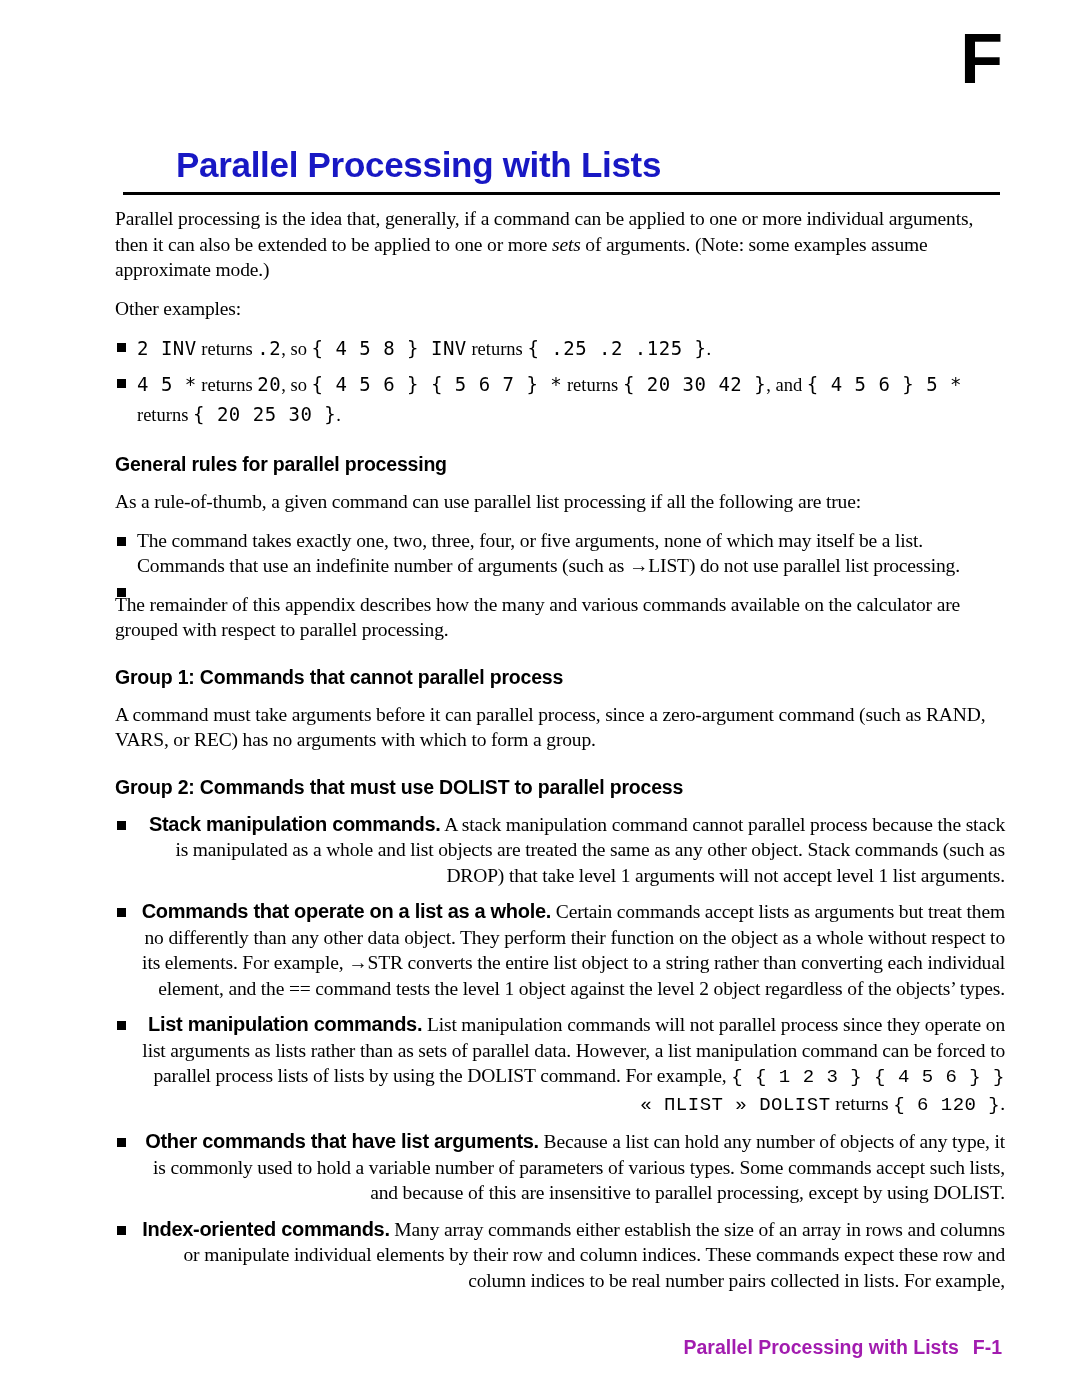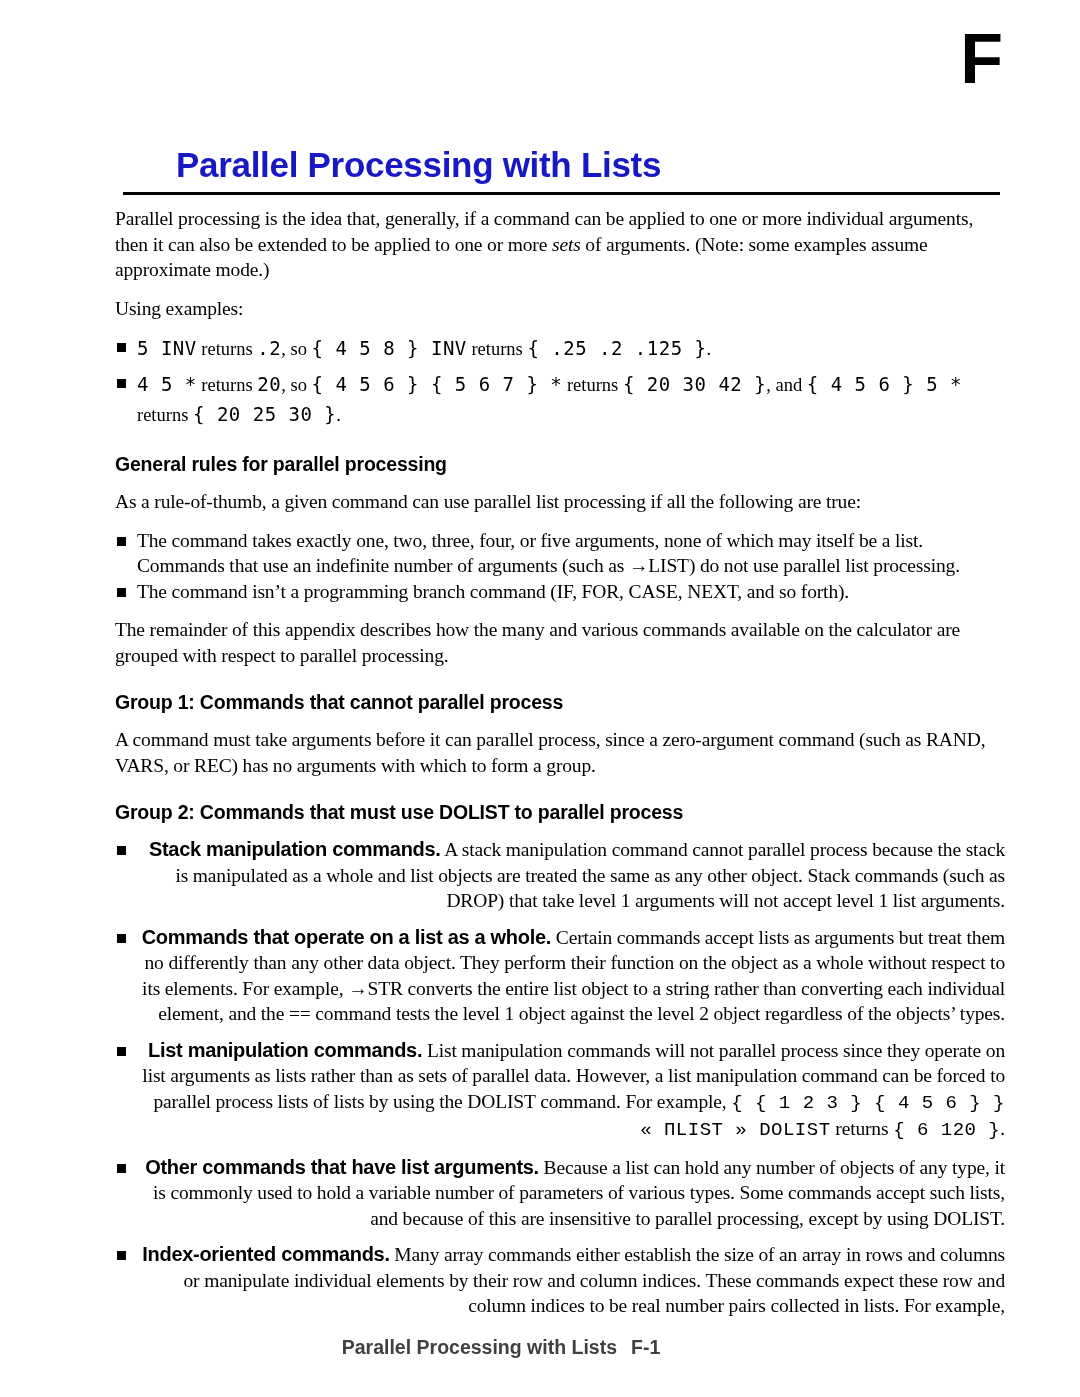--- a/index.html
+++ b/index.html
@@ -156,67 +156,66 @@
   .ser { font-family: "Liberation Serif", serif; font-size: 18.5px; }
 
   em.it { font-style: italic; }
 
   
   .footer {
     position: absolute;
     bottom: 38px;
     left: 0;
     width: 1002px;
-    text-align: center;
-    font-family: "Liberation Sans", sans-serif;
-    font-weight: bold;
-    font-size: 19.5px;
-    color: #404040;
+    text-align: right;
+    font-family: "Liberation Sans", sans-serif;
+    font-weight: bold;
+    font-size: 19.5px;
+    color: #a21caf;
   }
   .footer .pg { margin-left: 14px; }
 </style>
 </head>
 <body>
 
 <div class="page">
 
   <div class="appendix-letter">F</div>
 
   <div class="chapter-title">Parallel Processing with Lists</div>
   <div class="title-rule"></div>
 
   <div class="content">
 
     <p class="body"><span>Parallel processing is the idea that, generally, if a command can be applied to one or more individual arguments, then it can also be extended to be applied to one or more </span><em class="it">sets</em><span> of arguments. (Note: some examples assume approximate mode.)</span></p>
 
-    <p class="body">Using examples:</p>
+    <p class="body">Other examples:</p>
 
     <ul class="examples">
       <li>
         <span class="sq"></span>
-        <span class="example-slot"><span class="calc">5 INV</span><span class="ser"> returns </span><span class="calc">.2</span><span class="ser">, so </span><span class="calc">{ 4 5 8 } INV</span><span class="ser"> returns </span><span class="calc">{ .25 .2 .125 }</span><span class="ser">.</span></span>
+        <span class="example-slot"><span class="calc">2 INV</span><span class="ser"> returns </span><span class="calc">.2</span><span class="ser">, so </span><span class="calc">{ 4 5 8 } INV</span><span class="ser"> returns </span><span class="calc">{ .25 .2 .125 }</span><span class="ser">.</span></span>
       </li>
       <li>
         <span class="sq"></span>
         <span class="example-slot"><span class="calc">4 5 *</span><span class="ser"> returns </span><span class="calc">20</span><span class="ser">, so </span><span class="calc">{ 4 5 6 } { 5 6 7 } *</span><span class="ser"> returns </span><span class="calc">{ 20 30 42 }</span><span class="ser">, and </span><span class="calc">{ 4 5 6 } 5 *</span><span class="ser"> returns </span><span class="calc">{ 20 25 30 }</span><span class="ser">.</span></span>
       </li>
     </ul>
 
     <h2 class="section-head">General rules for parallel processing</h2>
 
     <p class="body">As a rule-of-thumb, a given command can use parallel list processing if all the following are true:</p>
 
     <ul class="bullets tight">
       <li>
         <span class="sq"></span>
         <span>The command takes exactly one, two, three, four, or five arguments, none of which may itself be a list. Commands that use an indefinite number of arguments (such as →LIST) do not use parallel list processing.</span>
       </li>
       <li>
         <span class="sq"></span>
-        <span>The command isn’t a programming branch command (IF, FOR, CASE, NEXT, and so forth).</span>
       </li>
     </ul>
 
     <p class="body" style="margin-top:13px;">The remainder of this appendix describes how the many and various commands available on the calculator are grouped with respect to parallel processing.</p>
 
     <h2 class="section-head">Group 1: Commands that cannot parallel process</h2>
     <p class="body">A command must take arguments before it can parallel process, since a zero-argument command (such as RAND, VARS, or REC) has no arguments with which to form a group.</p>
 
     <h2 class="section-head">Group 2: Commands that must use DOLIST to parallel process</h2>
 

